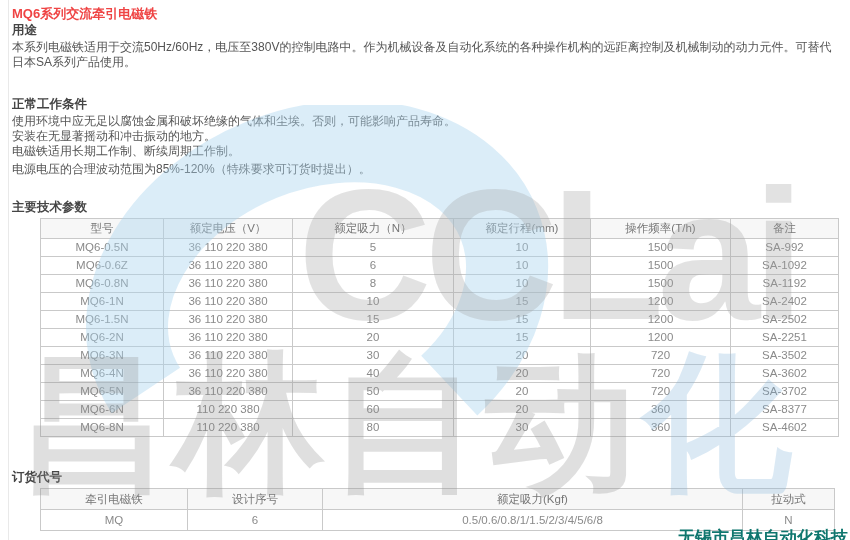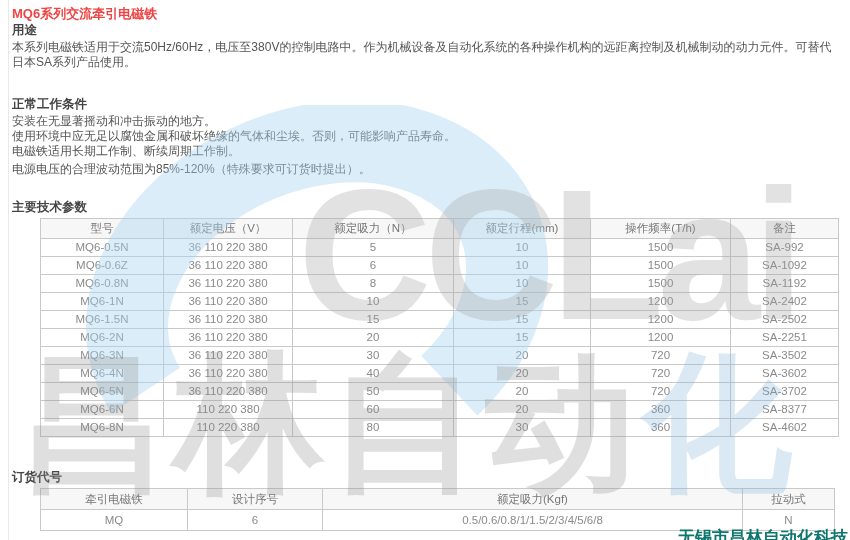--- a/index.html
+++ b/index.html
@@ -62,22 +62,22 @@
   <div class="page-edge-left"></div>
 
   <div class="content">
     <div class="doc-title">MQ6系列交流牵引电磁铁</div>
 
     <div class="sec-heading usage-heading">用途</div>
     <div class="usage-body">本系列电磁铁适用于交流50Hz/60Hz，电压至380V的控制电路中。作为机械设备及自动化系统的各种操作机构的远距离控制及机械制动的动力元件。可替代日本SA系列产品使用。</div>
 
     <div class="sec-heading cond-heading">正常工作条件</div>
     <div class="cond-lines">
+      <div class="cond-line">使用环境中应无足以腐蚀金属和破坏绝缘的气体和尘埃。否则，可能影响产品寿命。</div>
       <div class="cond-line">安装在无显著摇动和冲击振动的地方。</div>
-      <div class="cond-line">使用环境中应无足以腐蚀金属和破坏绝缘的气体和尘埃。否则，可能影响产品寿命。</div>
       <div class="cond-line">电磁铁适用长期工作制、断续周期工作制。</div>
       <div class="cond-line last">电源电压的合理波动范围为85%-120%（特殊要求可订货时提出）。</div>
     </div>
 
     <div class="sec-heading specs-heading">主要技术参数</div>
     <table class="specs-table">
       <colgroup>
         <col style="width:123px">
           <col style="width:129px">
           <col style="width:161px">

